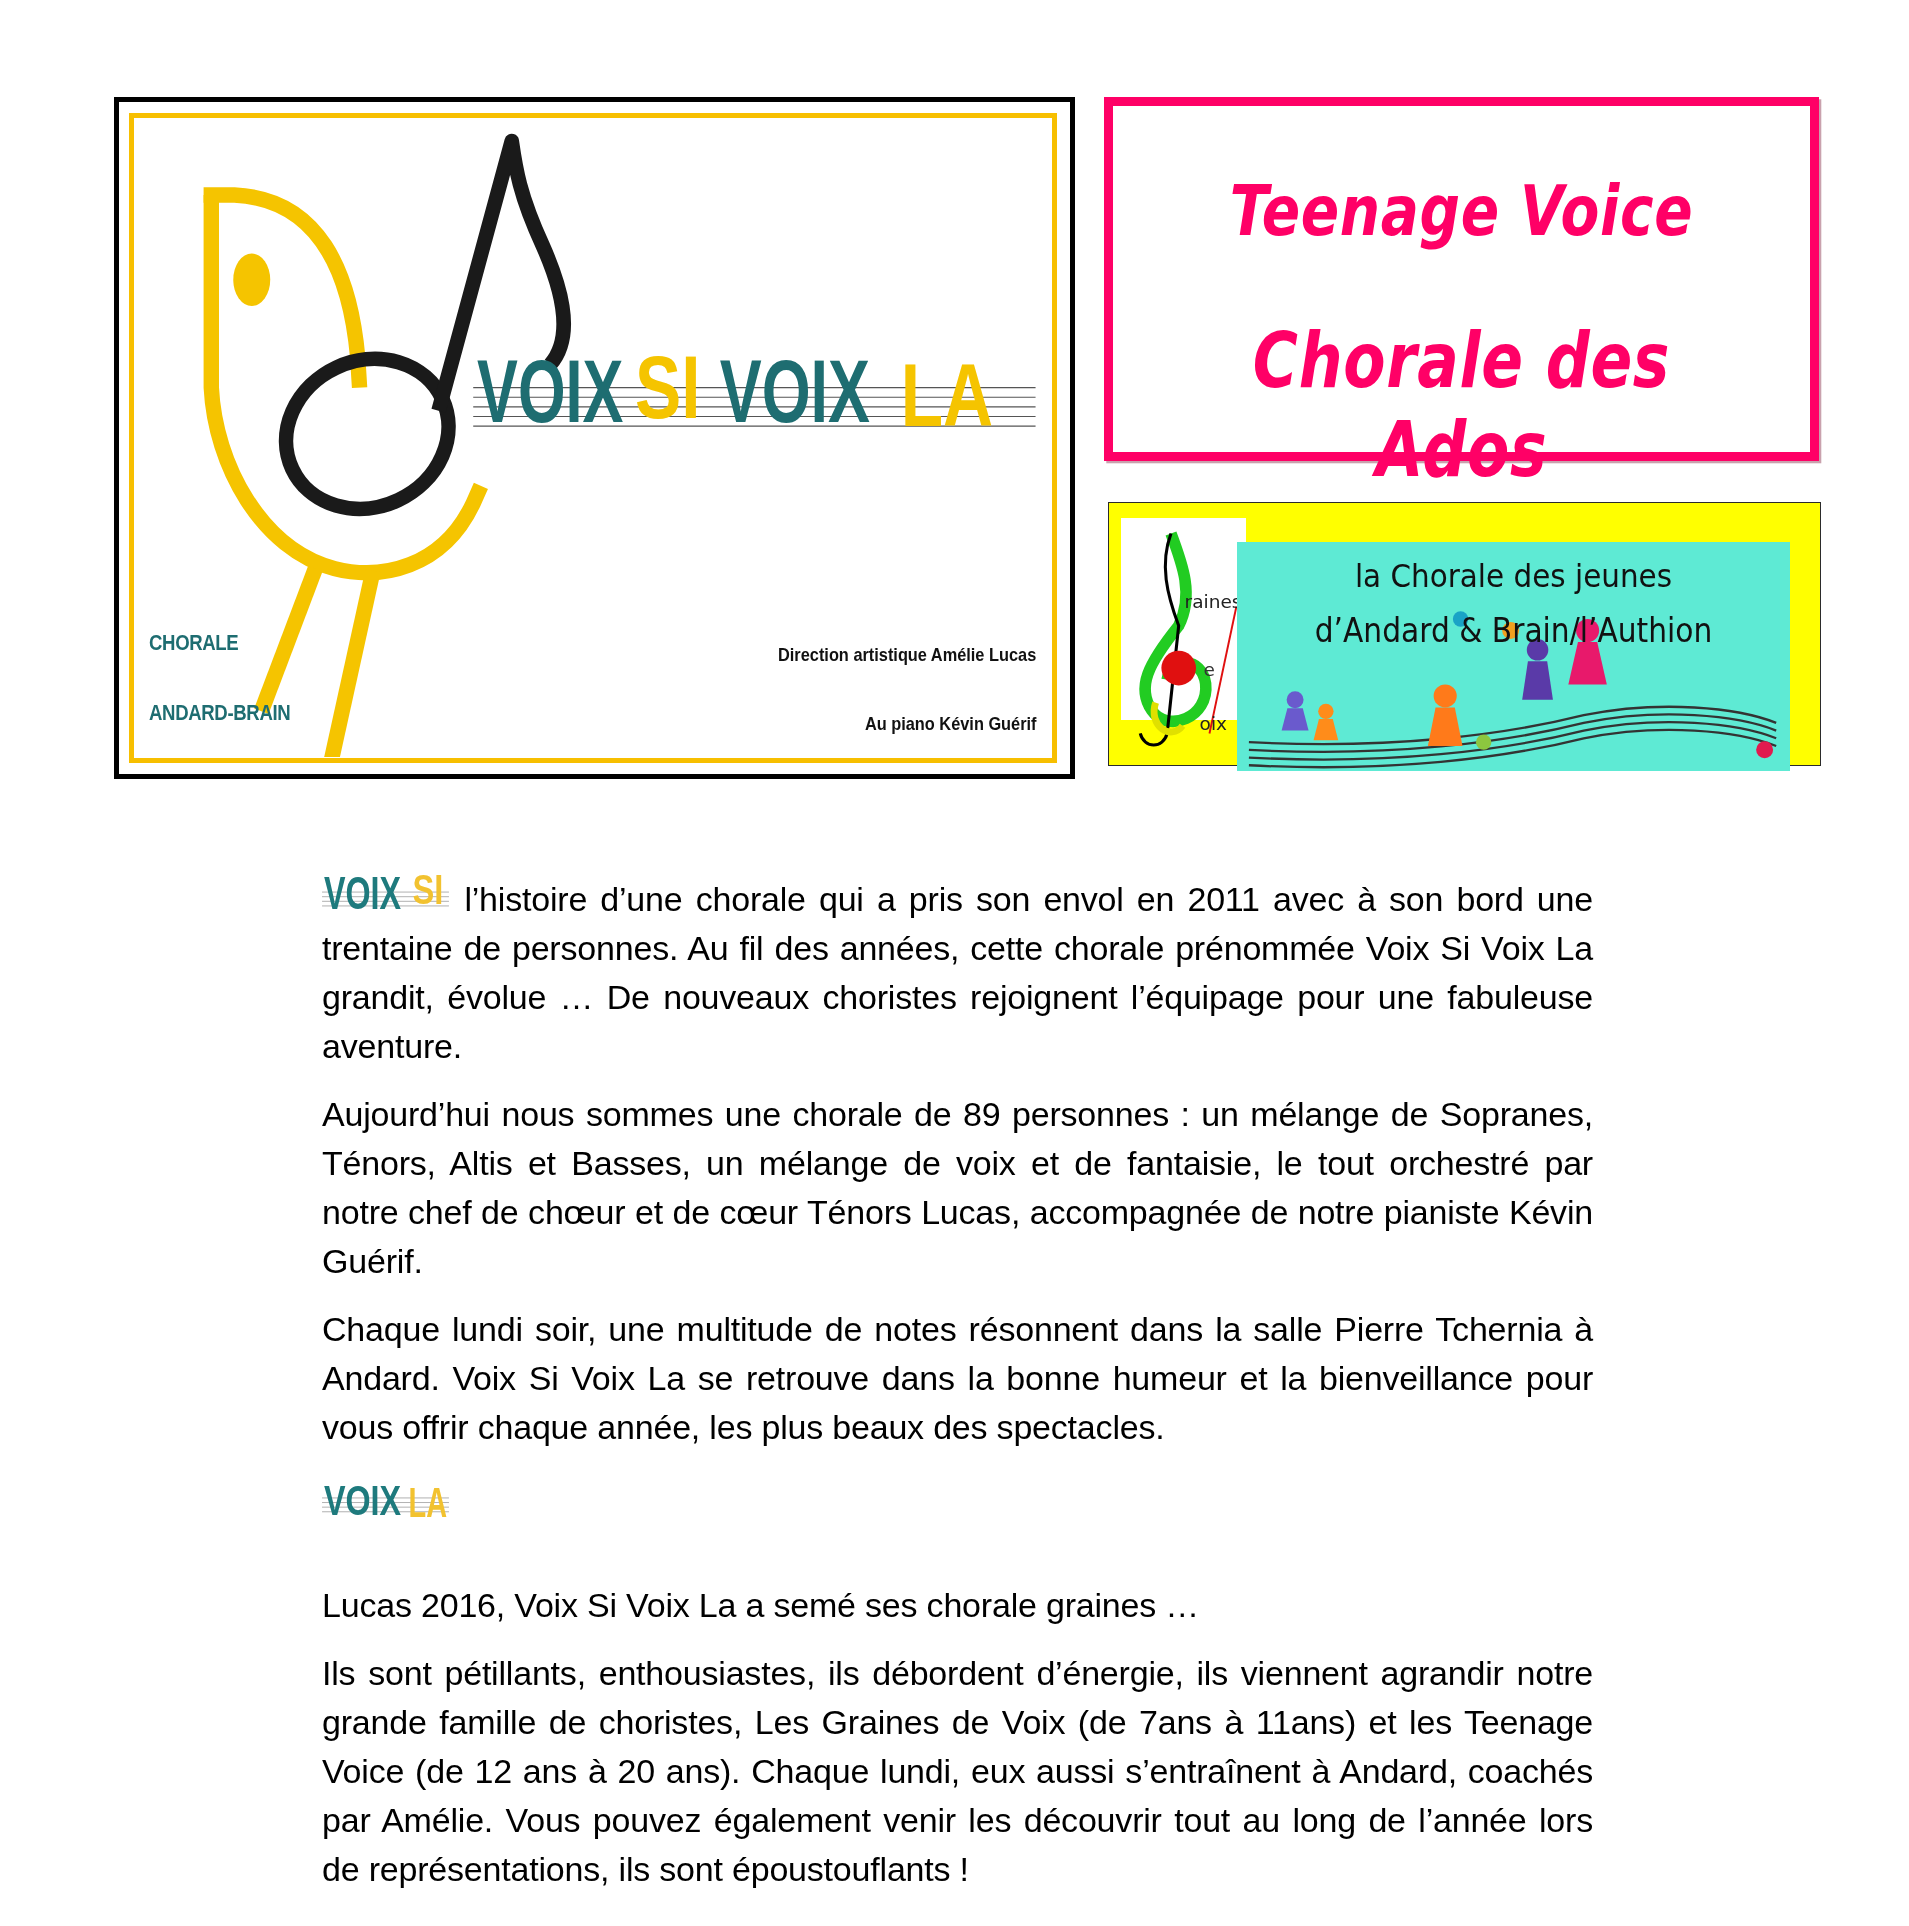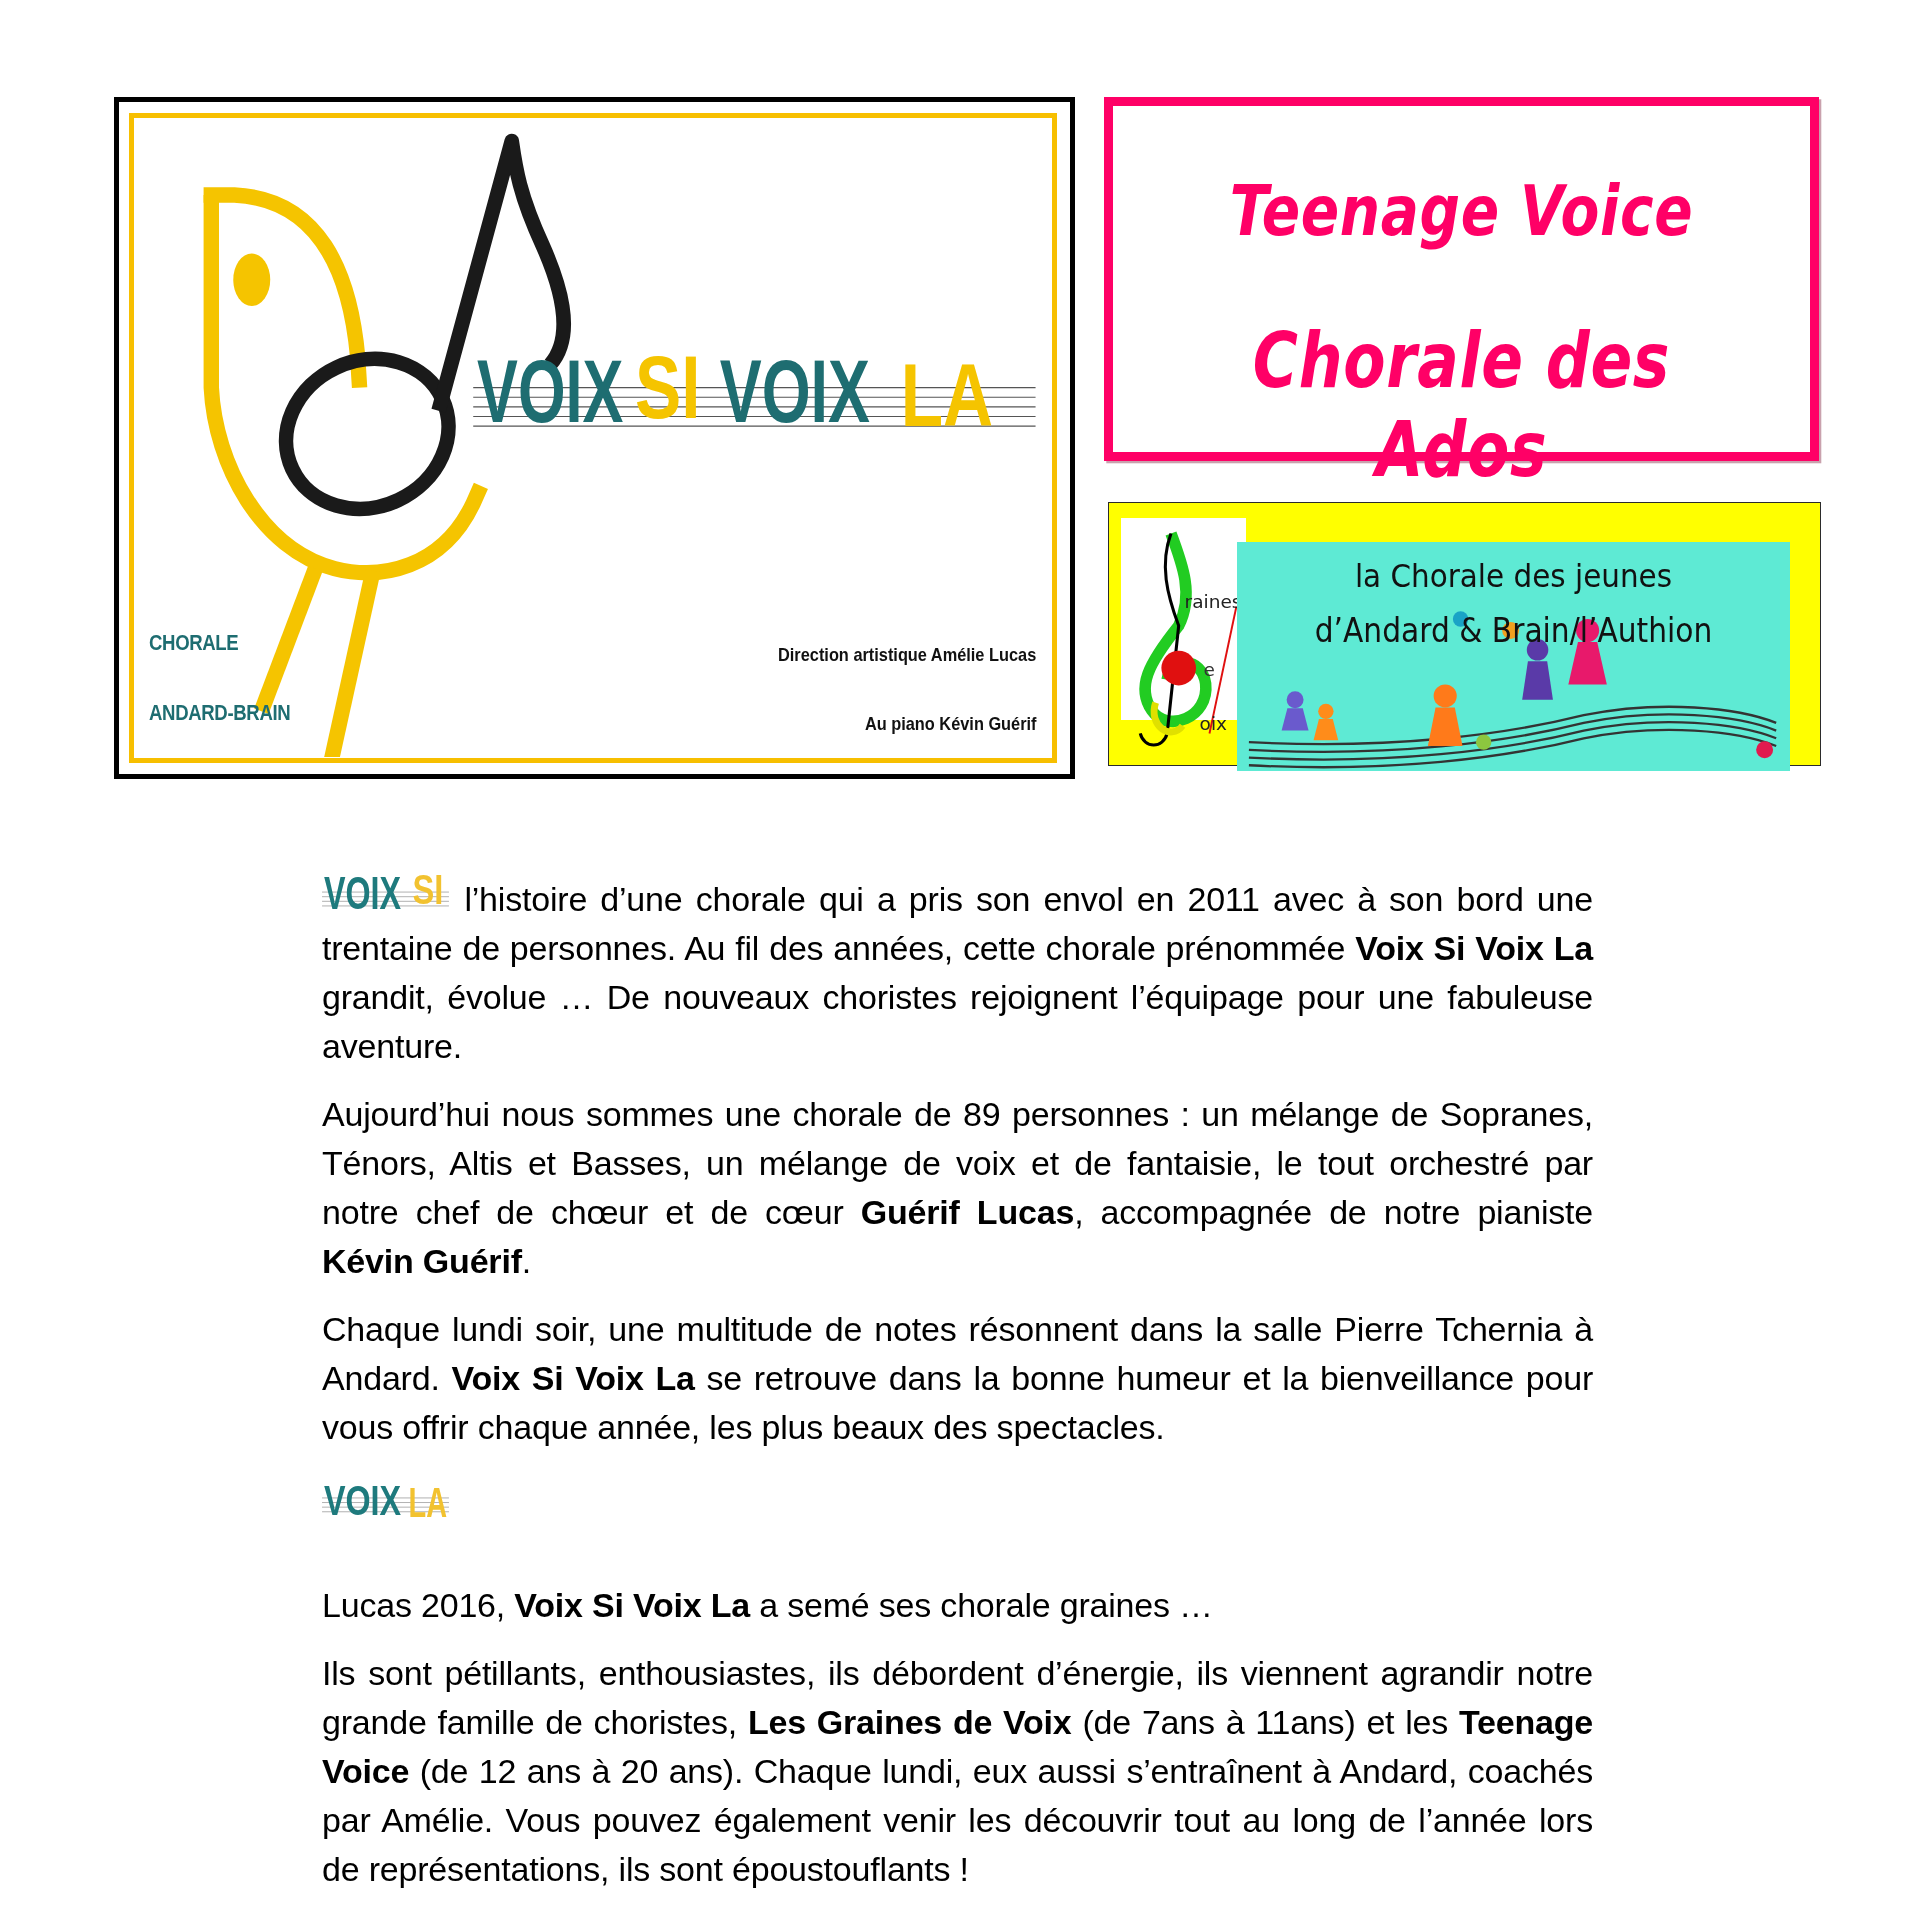--- a/index.html
+++ b/index.html
@@ -32,21 +32,21 @@
   #graines-art { position: absolute; left: 0; top: 0; width: 553px; height: 229px; }
   #graines-clef { position: absolute; left: 0; top: 0; width: 125px; height: 229px; }
   .graines-word { position: absolute; font-family: "DejaVu Sans", sans-serif; color: #222; font-size: 18.5px; }
   #graines-word-1 { left: 64px; top: 73px; }
   #graines-word-2 { left: 83px; top: 141px; color: #333; }
   #graines-word-3 { left: 79px; top: 195px; }
 
   
   #article { position: absolute; left: 322px; top: 869px; width: 1271px; }
   .para { font-family: "Liberation Sans", sans-serif; font-size: 34px; line-height: 49px; text-align: justify; margin: 0 0 19px 0; transform: scaleX(1); letter-spacing: -0.2px; }
-  .para b { font-weight: bold; }
+  .para b { font-weight: normal; }
   .inline-logo { display: inline-block; vertical-align: -7.7px; height: 50px; margin-right: 15.4px; }
   #para-intro .inline-logo { width: 127px; }
   #para-outro .inline-logo { width: 127px; }
   #para-outro { margin-bottom: 54px; }
   #para-depuis { margin-bottom: 19px; }
 </style>
 </head>
 <body>
 
 <div id="logo-box">
@@ -154,21 +154,21 @@
       <line x1="0" y1="72" x2="330" y2="72" stroke="#999" stroke-width="2"></line>
       <line x1="0" y1="84" x2="330" y2="84" stroke="#999" stroke-width="2"></line>
       <line x1="0" y1="96" x2="330" y2="96" stroke="#999" stroke-width="2"></line>
       <text x="5" y="105" font-family="Liberation Sans, sans-serif" font-weight="bold" font-size="120" fill="#1e7a7d" textLength="200" lengthAdjust="spacingAndGlyphs">VOIX</text>
       <text x="235" y="90" font-family="Liberation Sans, sans-serif" font-weight="bold" font-size="110" fill="#f2c230" textLength="80" lengthAdjust="spacingAndGlyphs">SI</text>
     </svg><span>l’histoire d’une chorale qui a pris son envol en 2011 avec à son bord une trentaine de personnes. Au fil des années, cette chorale prénommée</span>
     <b>Voix Si Voix La</b>
     <span>grandit, évolue … De nouveaux choristes rejoignent l’équipage pour une fabuleuse aventure.</span>
   </p>
 
-  <p class="para"><span>Aujourd’hui nous sommes une chorale de 89 personnes : un mélange de Sopranes, Ténors,  Altis et Basses, un mélange de voix et de fantaisie, le tout orchestré par notre chef de chœur et de cœur</span> <b>Guérif Lucas</b><span>, accompagnée de notre pianiste</span> <b>Kévin Guérif</b><span>.</span></p>
+  <p class="para"><span>Aujourd’hui nous sommes une chorale de 89 personnes : un mélange de Sopranes, Ténors,  Altis et Basses, un mélange de voix et de fantaisie, le tout orchestré par notre chef de chœur et de cœur</span> <b>Ténors Lucas</b><span>, accompagnée de notre pianiste</span> <b>Kévin Guérif</b><span>.</span></p>
 
   <p class="para"><span>Chaque lundi soir, une multitude de notes résonnent dans la salle Pierre Tchernia à Andard.</span> <b>Voix Si Voix La</b> <span>se retrouve dans la bonne humeur et la bienveillance pour vous offrir chaque année, les plus beaux des spectacles.</span></p>
 
   <p id="para-outro" class="para">
     <svg class="inline-logo" viewBox="0 0 330 130" style="font-size:89px">
       <line x1="0" y1="70" x2="330" y2="70" stroke="#999" stroke-width="2"></line>
       <line x1="0" y1="82" x2="330" y2="82" stroke="#999" stroke-width="2"></line>
       <line x1="0" y1="94" x2="330" y2="94" stroke="#999" stroke-width="2"></line>
       <line x1="0" y1="106" x2="330" y2="106" stroke="#999" stroke-width="2"></line>
       <text x="5" y="115" font-family="Liberation Sans, sans-serif" font-weight="bold" font-size="110" fill="#1e7a7d" textLength="200" lengthAdjust="spacingAndGlyphs">VOIX</text>

